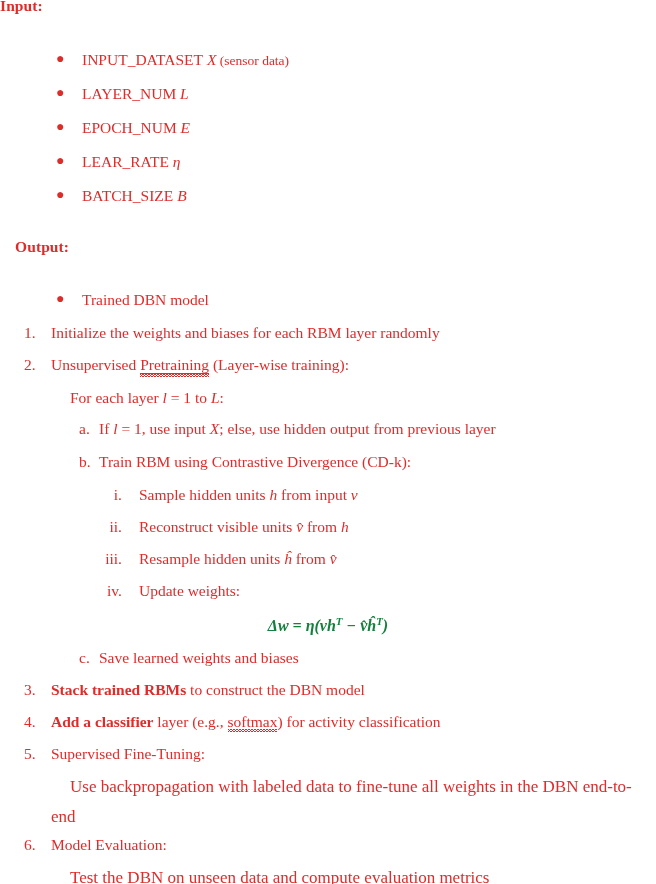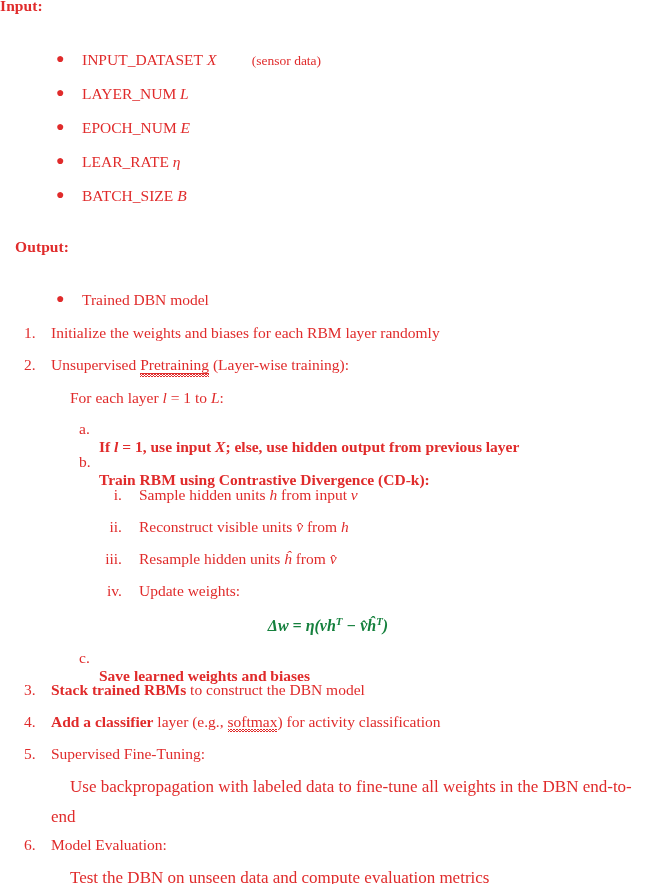--- a/index.html
+++ b/index.html
@@ -74,22 +74,21 @@
   .alpha-marker {
     position: absolute;
     left: 79px;
     top: 0;
     width: 18px;
     text-align: left;
   }
   .alpha-text {
     position: absolute;
     left: 99px;
-    top: 18px;
-    font-weight: bold;
+    top: 0;
   }
 
   
   .roman-marker {
     position: absolute;
     left: 88px;
     top: 0;
     width: 34px;
     text-align: right;
   }
@@ -102,21 +101,20 @@
   
   .indent-70 { position: absolute; left: 70px; top: 0; }
 
   
   .mvar {
     font-style: italic;
     font-family: "Liberation Serif", "DejaVu Serif", serif;
   }
   .msmall {
     font-size: 13.5px;
-    margin-left: 32px;
   }
 
   
   .b { font-weight: bold; margin-top: 32px; }
 
   
   .spell {
     position: relative;
     text-decoration: none;
     border-bottom: 1px solid #e02b2b;

